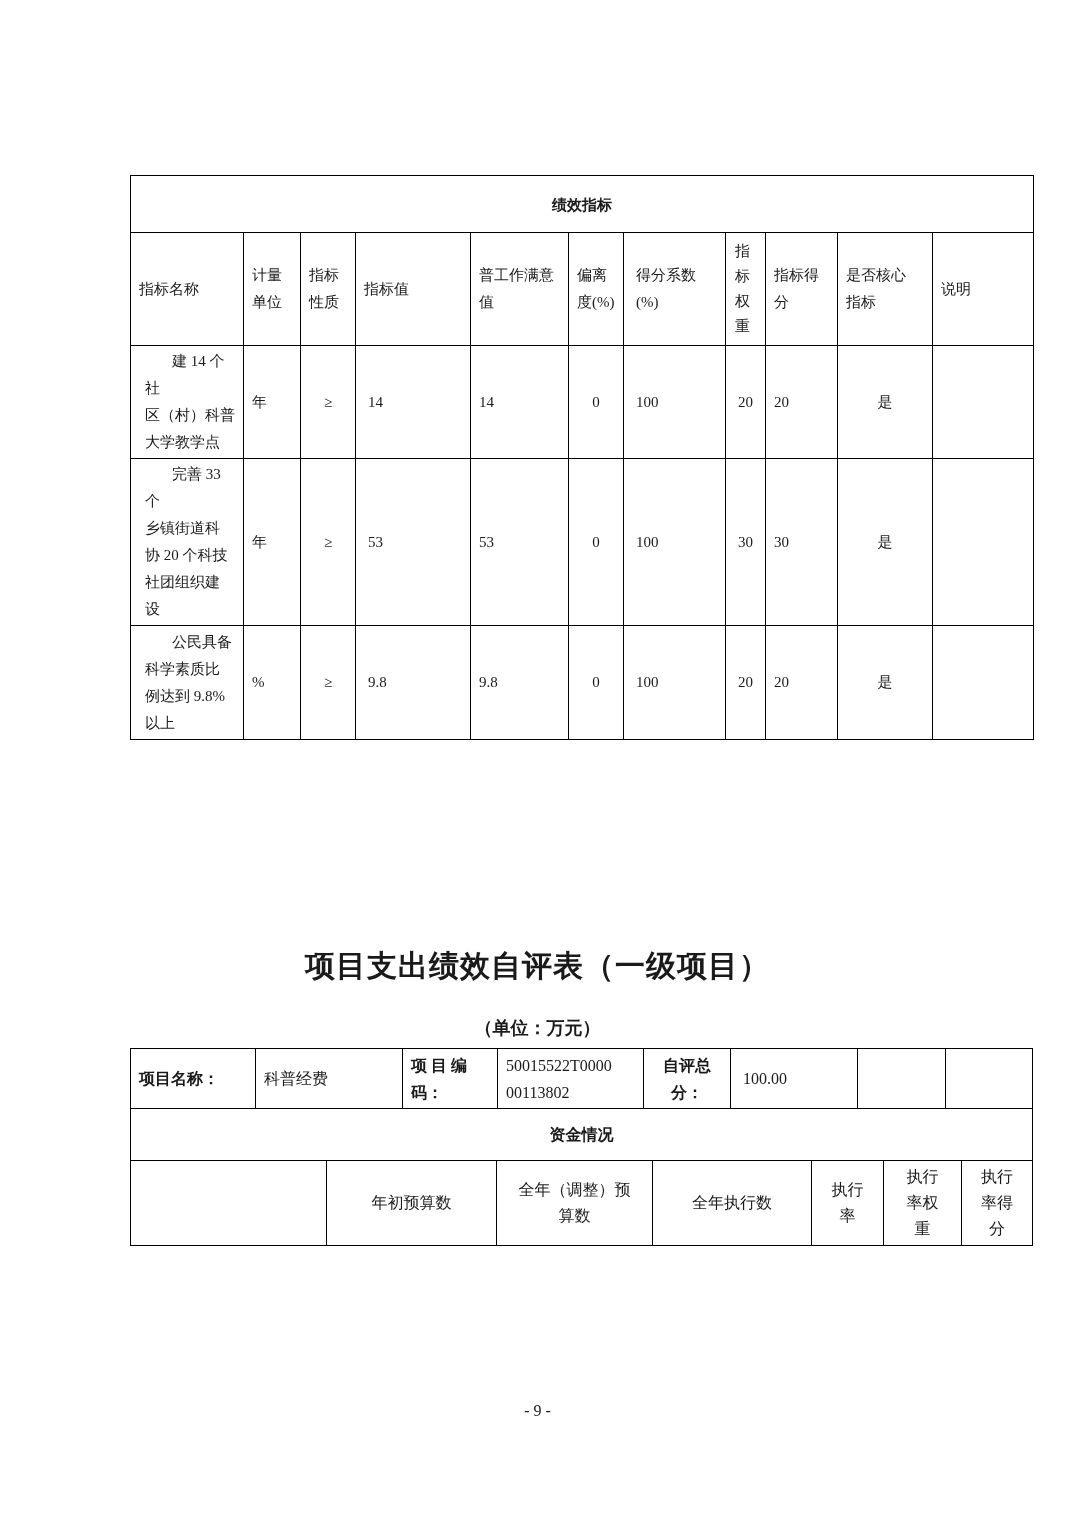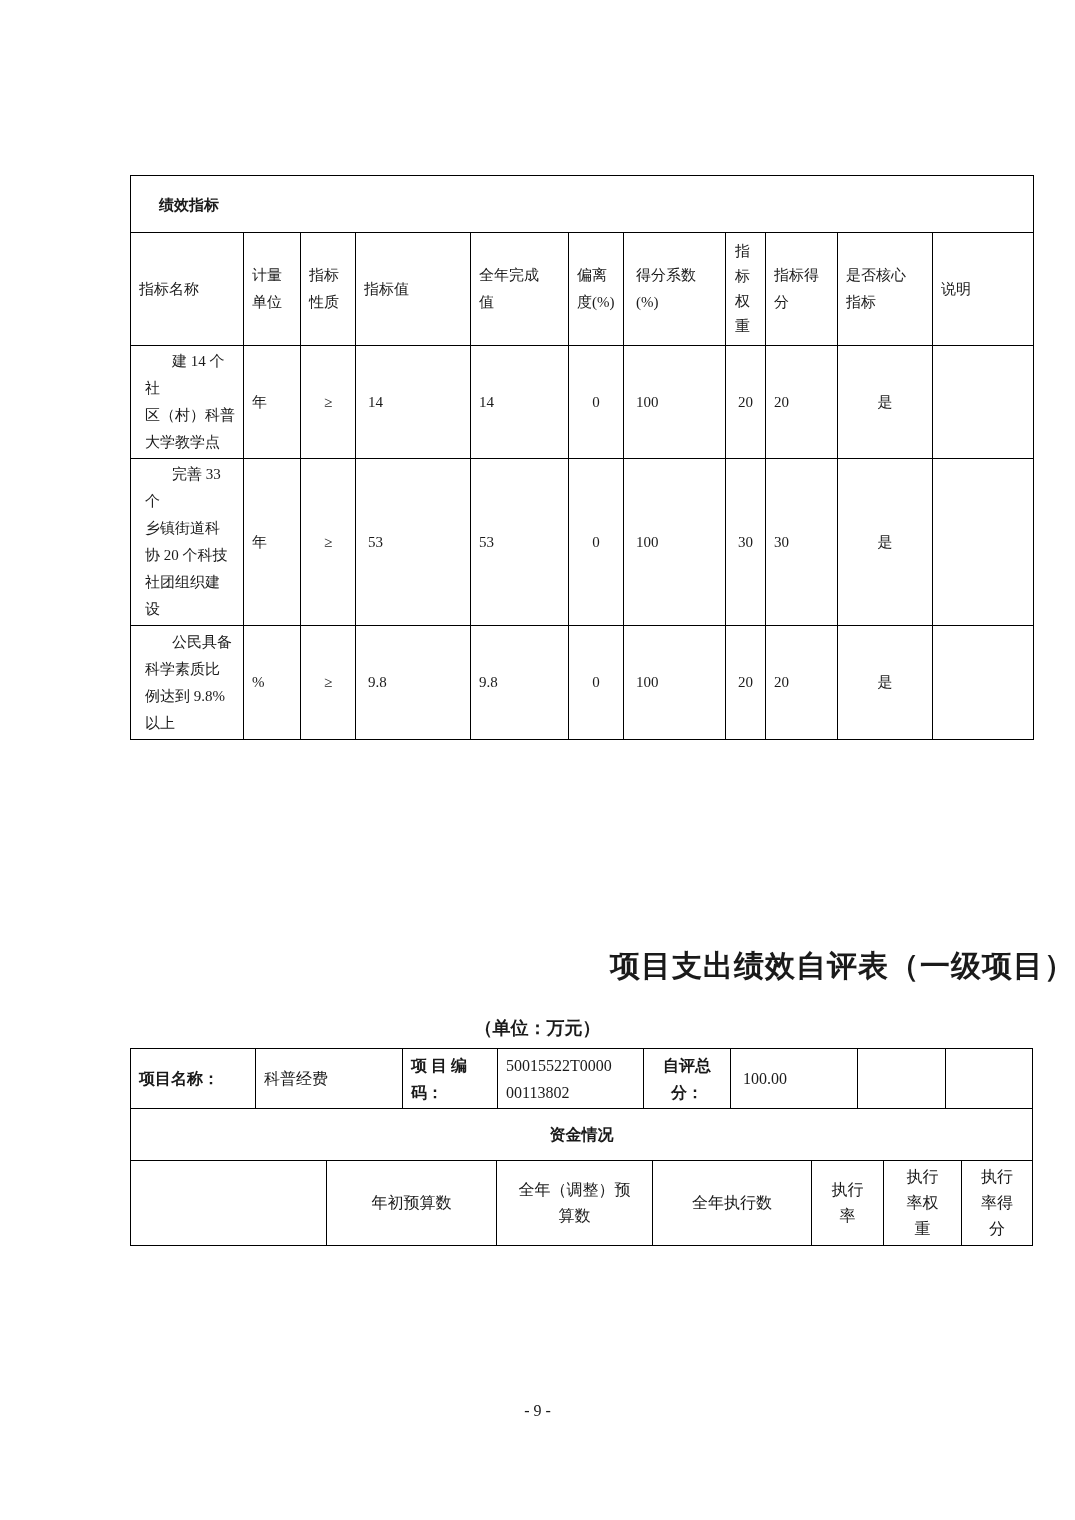--- a/index.html
+++ b/index.html
@@ -6,30 +6,30 @@
   html,body { width:1075px; height:1520px; background:#ffffff; }
   body { font-family:"Liberation Serif", serif; color:#1a1a1a; position:relative; }
   .page { position:absolute; left:0; top:0; width:1075px; height:1520px; background:#ffffff; }
 
   table { border-collapse:collapse; table-layout:fixed; }
   td { border:1px solid #000; vertical-align:middle; white-space:pre-line; overflow:hidden; }
 
   
   #t1 { position:absolute; left:130px; top:175px; width:903px; }
   #t1 td { font-size:15px; line-height:27px; }
-  .sect-hd { font-family:"Liberation Sans", sans-serif; font-weight:bold; font-size:16px; text-align:left;padding-left:28px; }
+  .sect-hd { font-family:"Liberation Sans", sans-serif; font-weight:bold; font-size:16px; text-align:center; }
   .hd  { padding-left:8px; }
   .hd-v{ padding-left:9px; line-height:25px !important; }
   .name{ padding:2px 4px 2px 14px; text-indent:27px; }
   .lft8 { padding-left:8px; }
   .lft12{ padding-left:12px; }
   .ctr { text-align:center; }
 
   
-  .big-title { position:absolute; left:0; top:946px; width:1075px; text-align:right;
+  .big-title { position:absolute; left:0; top:946px; width:1075px; text-align:center;
                font-size:30px; font-weight:bold; letter-spacing:1px; }
   .unit-note { position:absolute; left:0; top:1016px; width:1075px; text-align:center;
                font-size:18px; font-weight:bold; }
 
   
   #t2wrap { position:absolute; left:130px; top:1048px; width:765px; }
   #t2wrap table { width:903px; }
   #t2wrap td { font-size:16px; line-height:27px; }
   #t2b, #t2c { margin-top:-1px; }
   .lbl { font-weight:bold; }
@@ -61,21 +61,21 @@
         <tr style="height:57px">
       <td colspan="11" class="sect-hd">绩效指标</td>
     </tr>
     <tr style="height:113px">
       <td class="hd">指标名称</td>
       <td class="hd">计量
 单位</td>
       <td class="hd">指标
 性质</td>
       <td class="hd">指标值</td>
-      <td class="hd">全年完成
+      <td class="hd">普工作满意
 值</td>
       <td class="hd">偏离
 度(%)</td>
       <td class="hd lft12">得分系数
 (%)</td>
       <td class="hd-v">指
 标
 权
 重</td>
       <td class="hd">指标得

